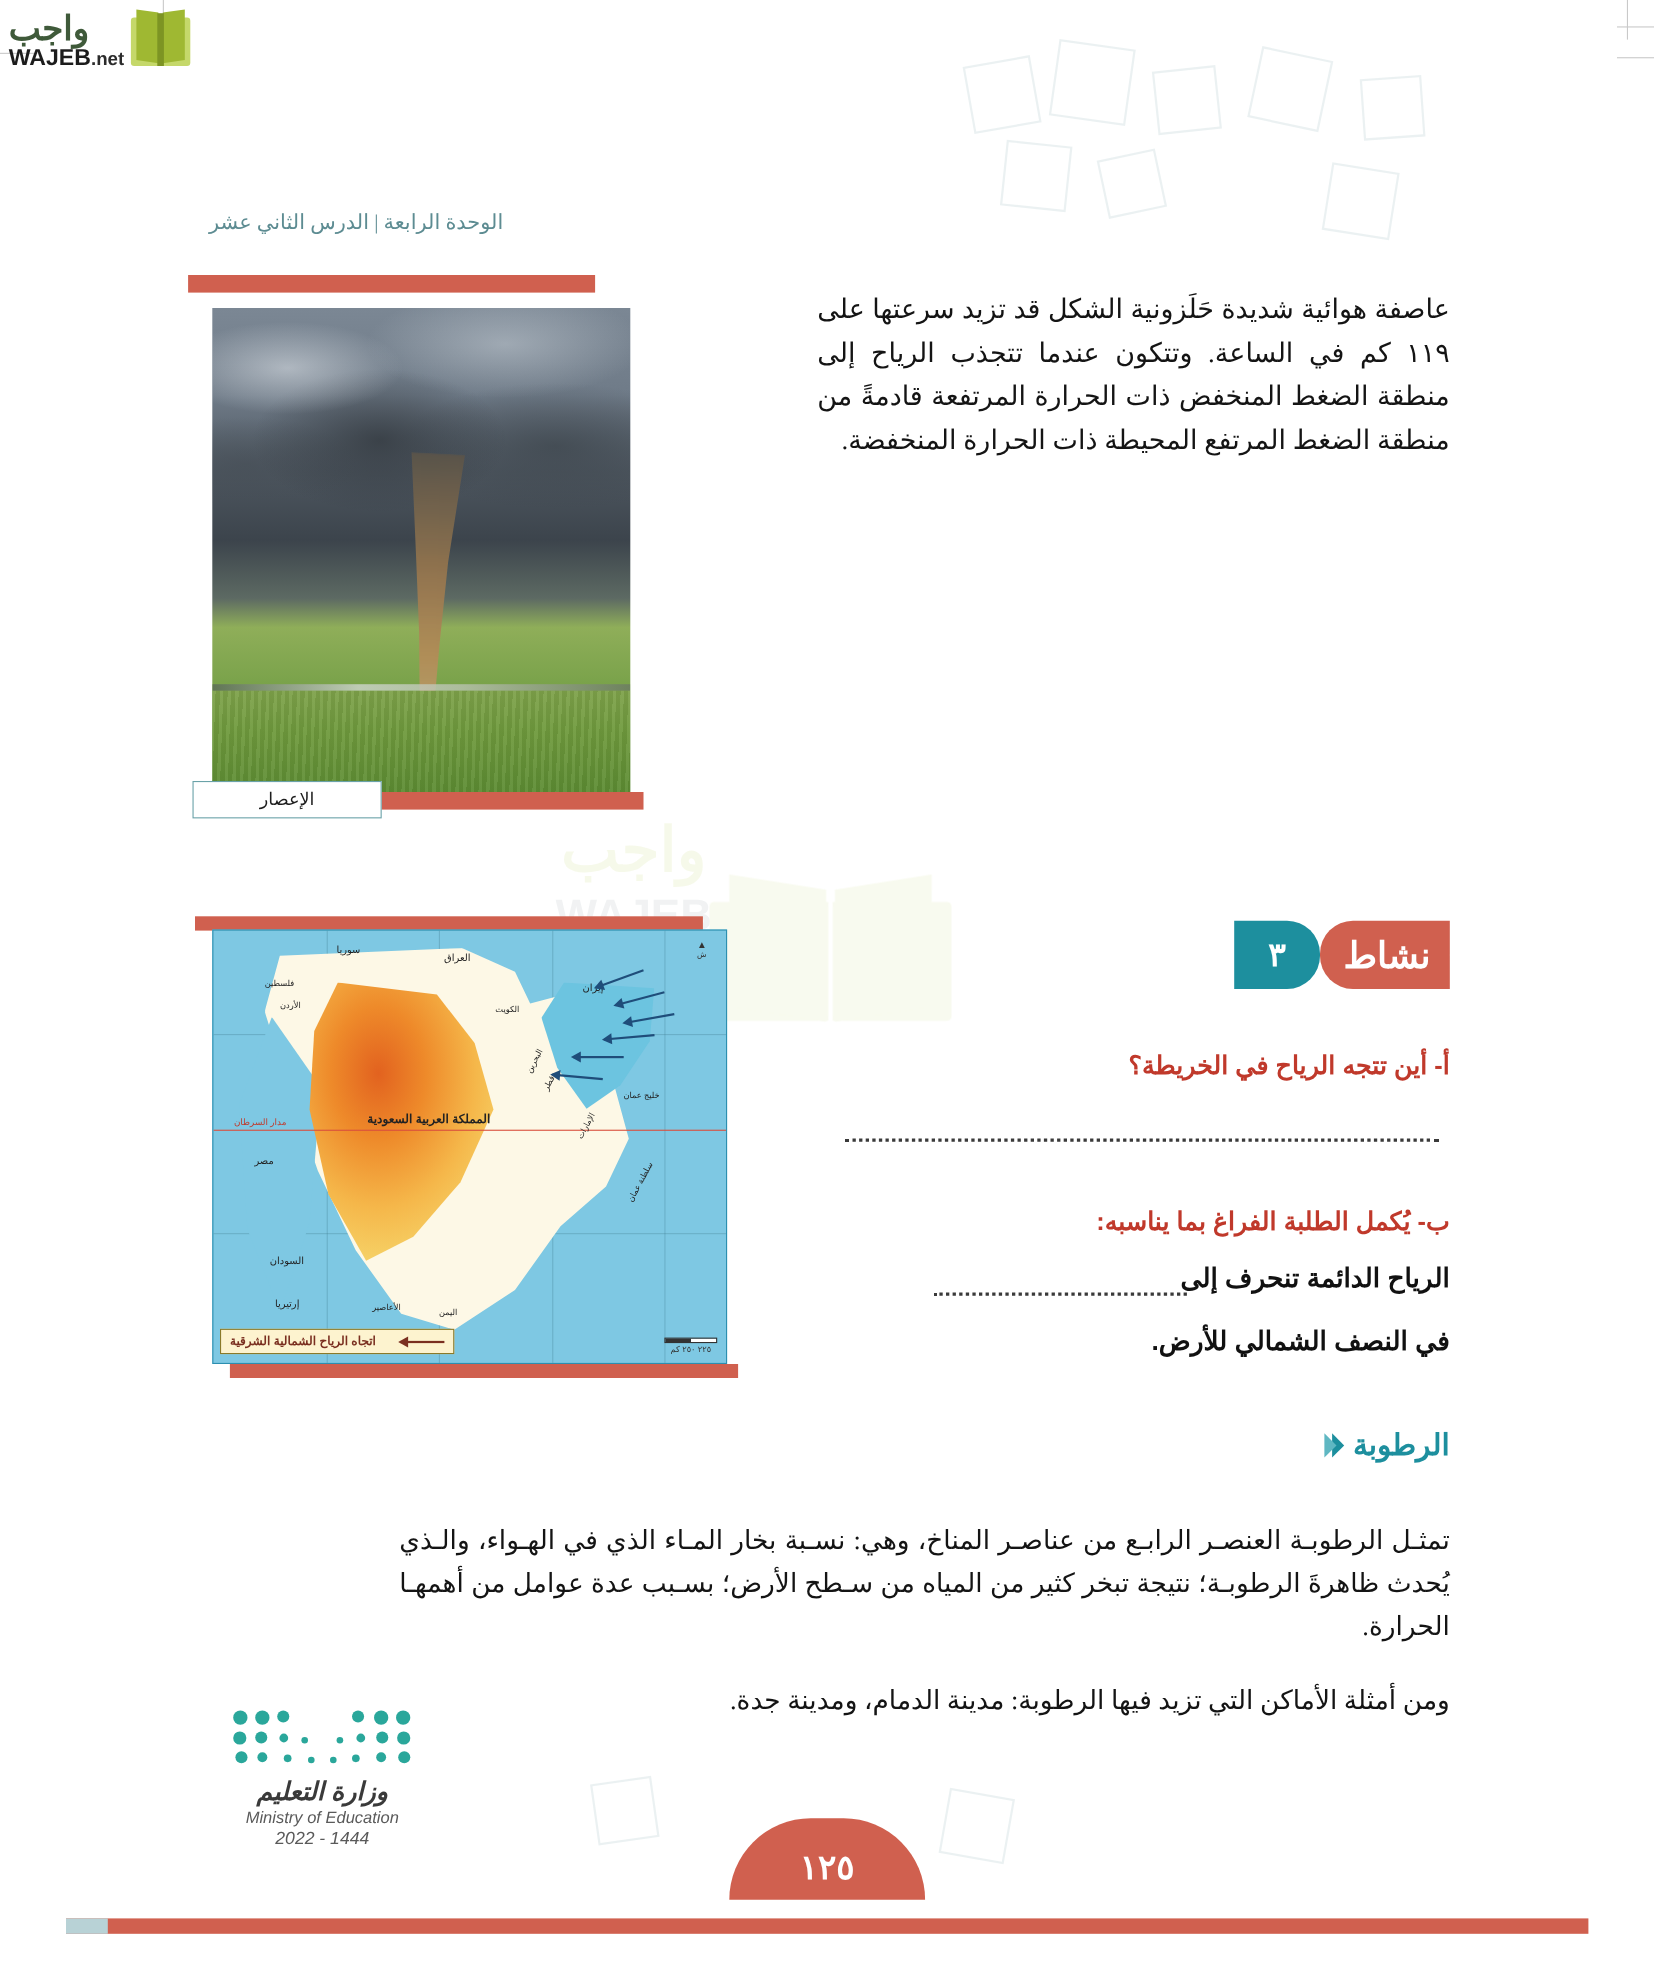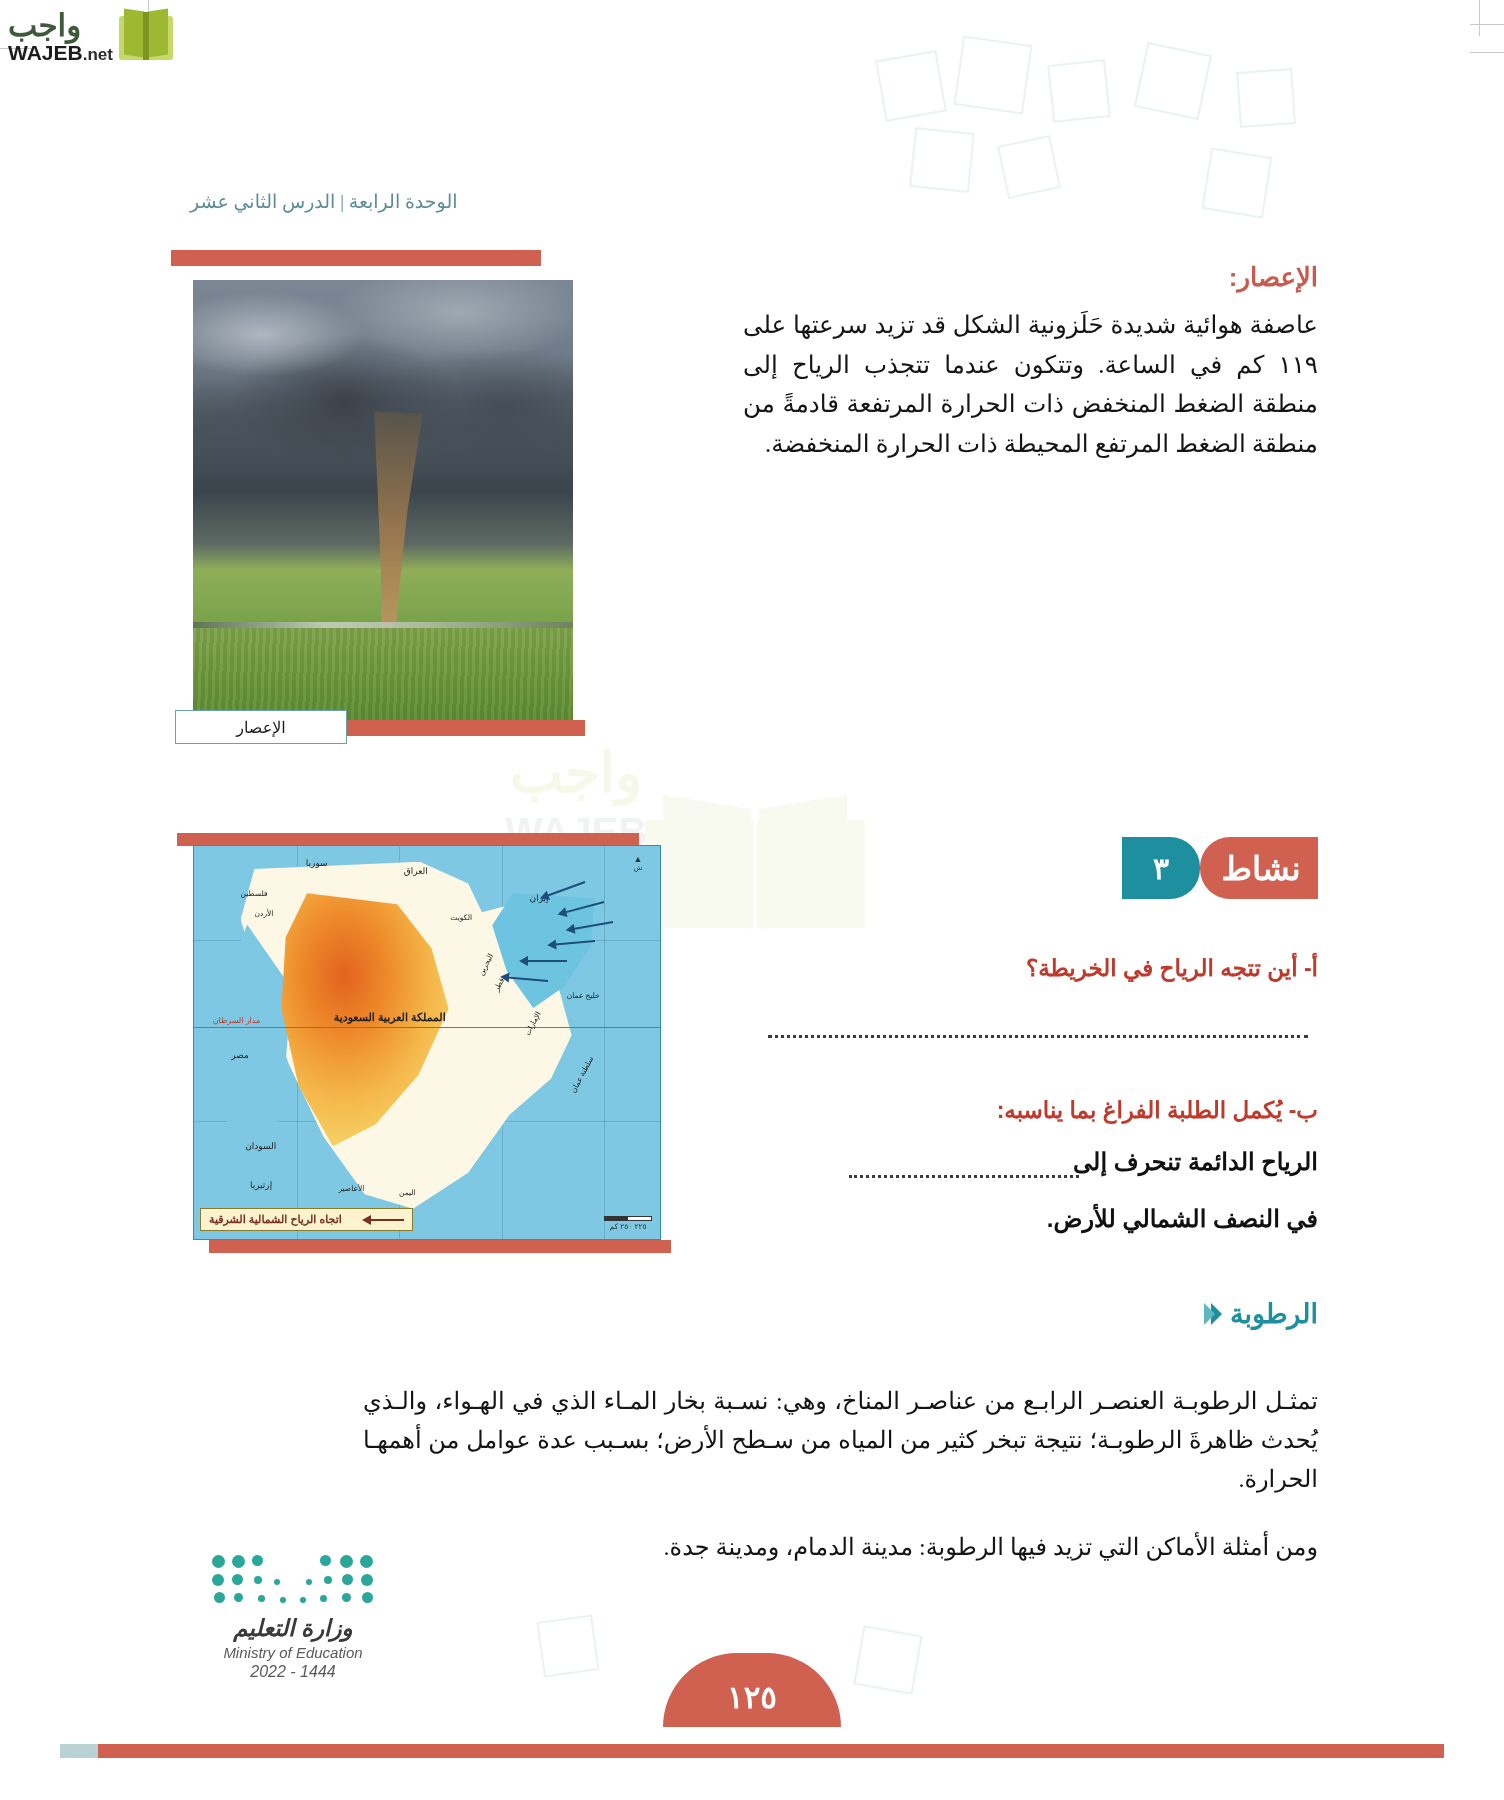--- a/index.html
+++ b/index.html
@@ -429,21 +429,20 @@
     <div class="cloud-layer"></div>
     <div class="funnel"></div>
     <div class="funnel-base"></div>
     <div class="horizon-line"></div>
     <div class="field"></div>
   </div>
   <div class="photo-caption">الإعصار</div>
 </div>
 
 <div class="right-col">
-  <h2 class="heading-red">الإعصار:</h2>
   <p class="body-par j">عاصفة هوائية شديدة حَلَزونية الشكل قد تزيد سرعتها على ١١٩ كم في الساعة. وتتكون عندما تتجذب الرياح إلى منطقة الضغط المنخفض ذات الحرارة المرتفعة قادمةً من منطقة الضغط المرتفع المحيطة ذات الحرارة المنخفضة.</p>
 </div>
 
 <div class="wm-big">
   <div class="wm-big-text">واجب</div>
   <div class="wm-big-net">WAJEB.net</div>
   <div class="wm-book">
     <span class="p1"></span>
       <span class="p2"></span>
     <span class="p3"></span>

